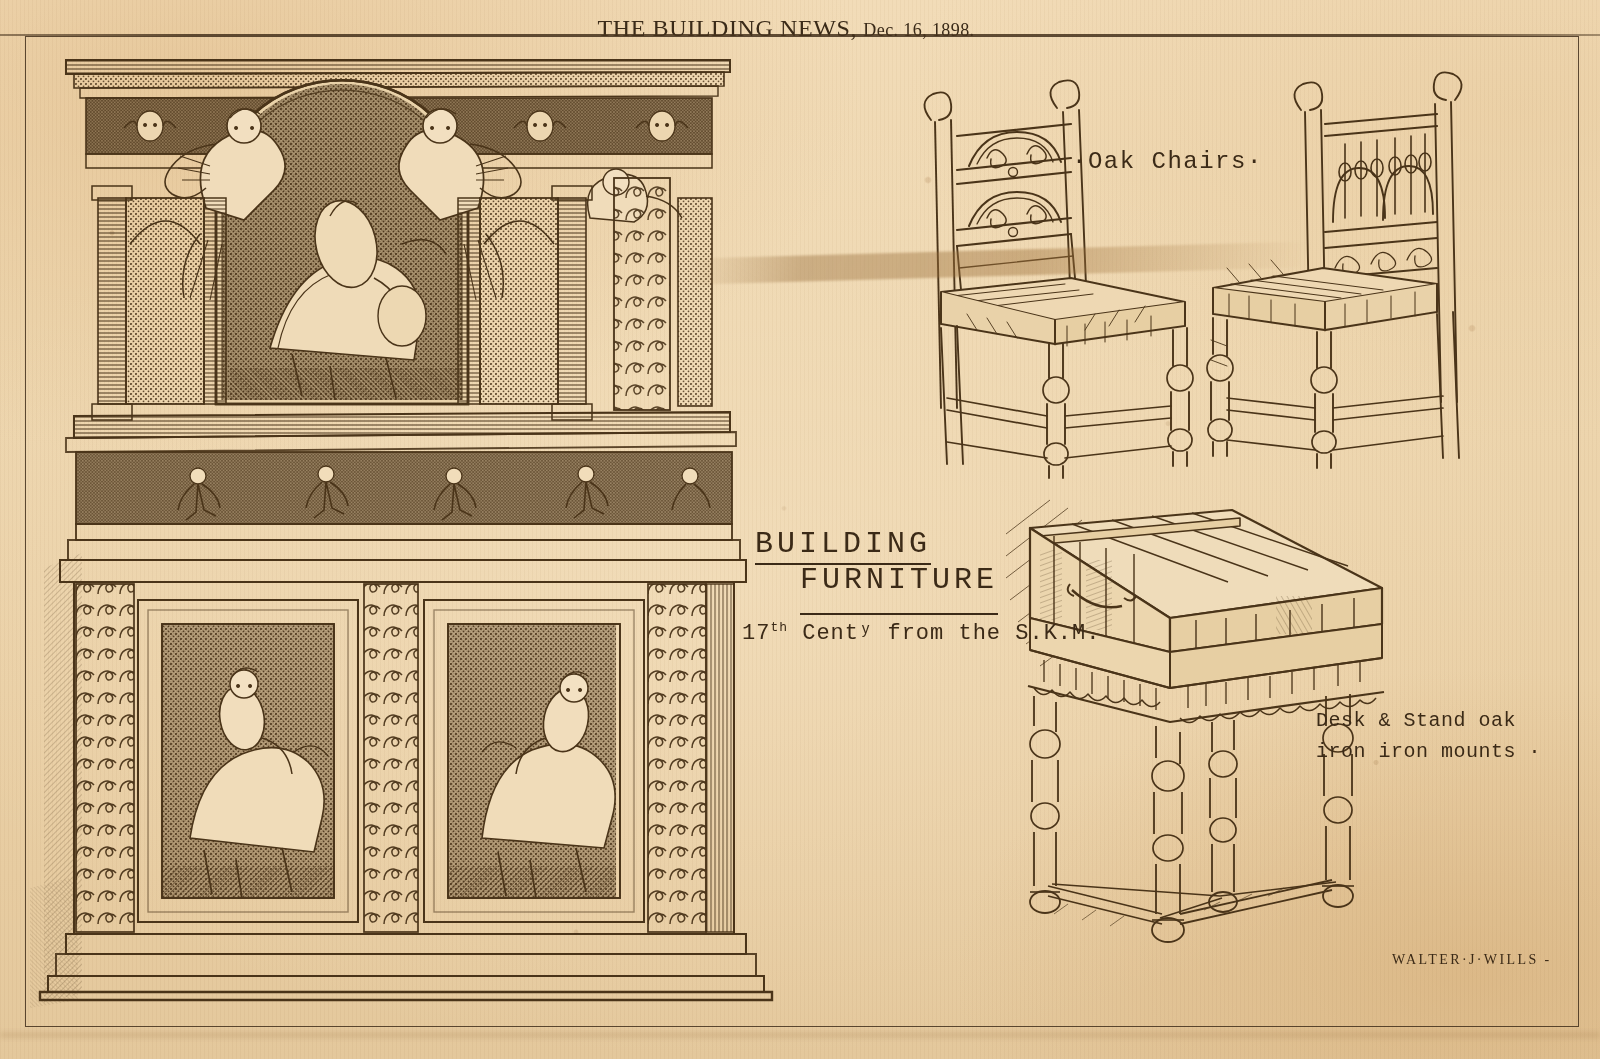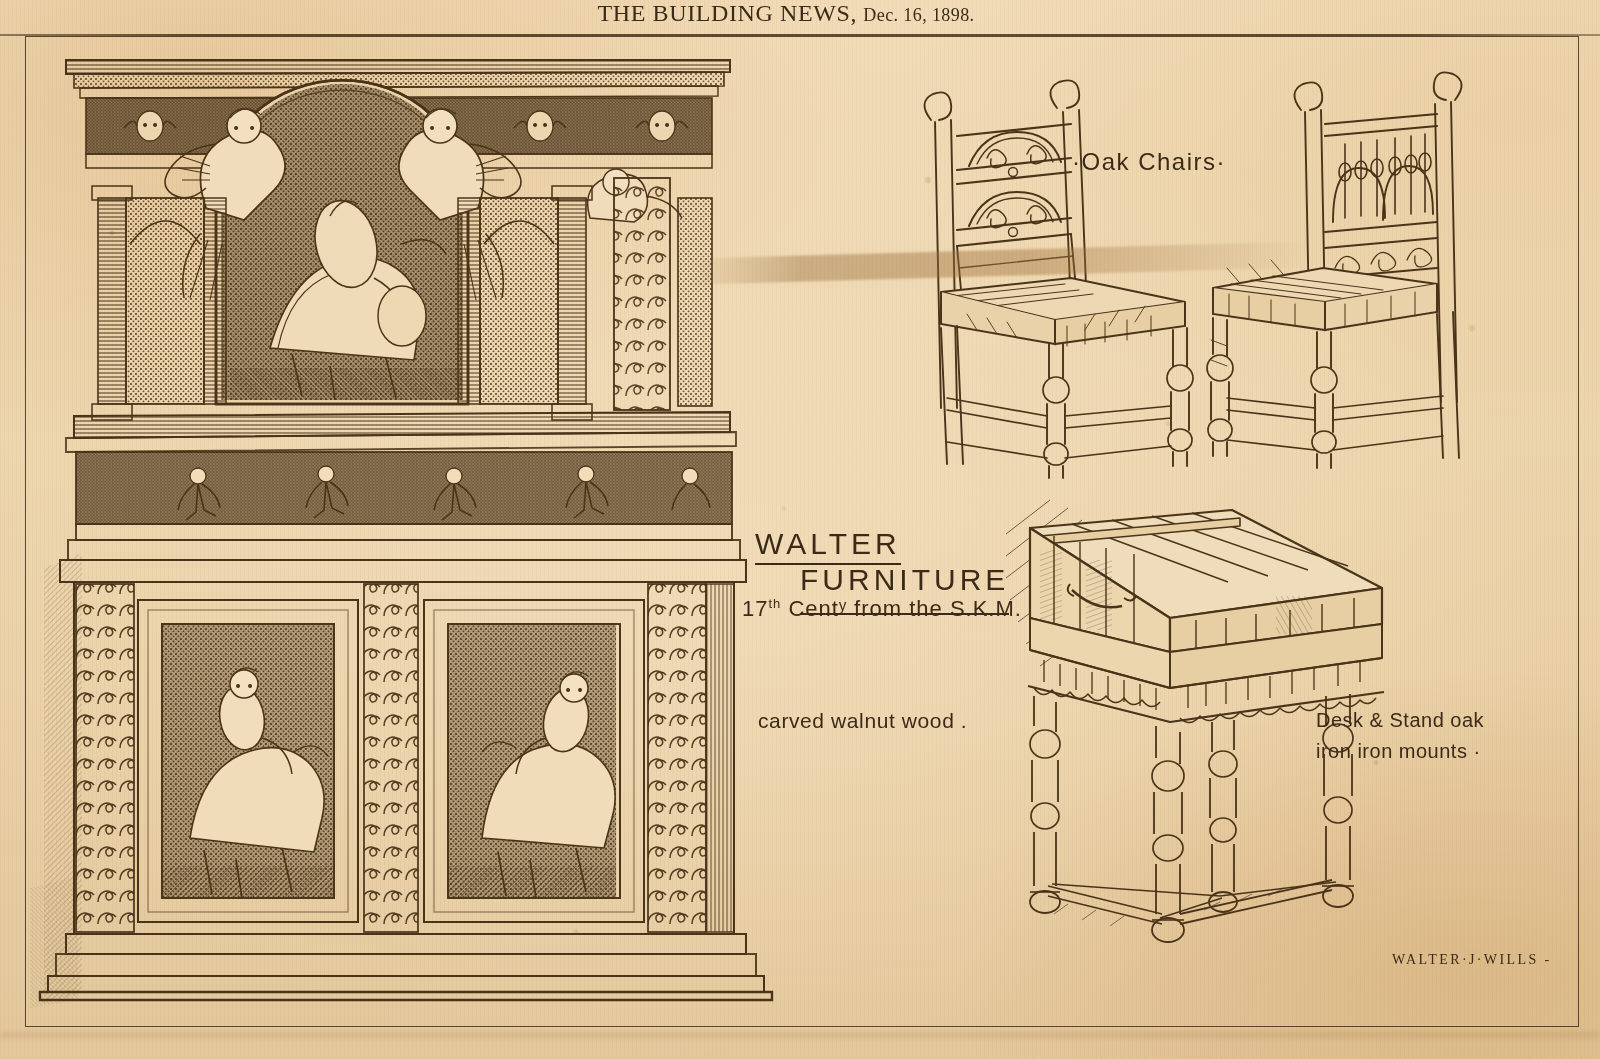--- a/index.html
+++ b/index.html
@@ -34,50 +34,50 @@
       radial-gradient(circle at 23% 66%, rgba(132,92,46,.24) 0 1.6px, rgba(0,0,0,0) 3px),
       radial-gradient(circle at 58% 17%, rgba(150,104,50,.30) 0 2.2px, rgba(0,0,0,0) 4px),
       radial-gradient(circle at 73% 40%, rgba(140,98,48,.22) 0 1.8px, rgba(0,0,0,0) 3px),
       radial-gradient(circle at 86% 72%, rgba(140,98,48,.26) 0 2px, rgba(0,0,0,0) 3px),
       radial-gradient(circle at 36% 88%, rgba(140,98,48,.22) 0 1.7px, rgba(0,0,0,0) 3px),
       radial-gradient(circle at 92% 31%, rgba(150,104,50,.26) 0 2.4px, rgba(0,0,0,0) 4px),
       radial-gradient(circle at 49% 48%, rgba(140,98,48,.18) 0 1.4px, rgba(0,0,0,0) 3px);
   }
   
   #masthead{
-    position:absolute;left:0;top:0;width:1572px;height:34px;
+    position:absolute;left:0;top:15px;width:1572px;height:34px;
     text-align:center;color:#3a2a18;
     font-size:23px;letter-spacing:.6px;white-space:nowrap;
   }
   #masthead .big{font-size:24px;}
   #masthead .sc{font-size:18px;letter-spacing:.4px;}
   #rule{
     position:absolute;left:0;top:34px;width:1600px;height:2px;
     background:linear-gradient(90deg,rgba(70,50,28,.55),rgba(70,50,28,.85) 12%,rgba(70,50,28,.85) 88%,rgba(70,50,28,.45));
   }
   
   #frame{
     position:absolute;left:25px;top:36px;width:1552px;height:989px;
     border:1.6px solid rgba(58,40,22,.82);
   }
   
   .hand{
     position:absolute;color:#3b2a17;
-    font-family:Liberation Sans, sans-serif;
+    font-family:Liberation Mono, monospace;
     white-space:nowrap;
   }
   #title-english{
     left:755px;top:527px;font-size:30px;letter-spacing:4px;
     border-bottom:2px solid #3b2a17;padding-bottom:2px;
   }
   #title-furniture{
     left:800px;top:563px;font-size:30px;letter-spacing:4px;
     border-bottom:2px solid #3b2a17;padding-bottom:16px;
   }
-  #title-sub{left:742px;top:596px;font-size:22px;letter-spacing:1px;}
+  #title-sub{left:742px;top:620px;font-size:22px;letter-spacing:1px;}
   #title-sub .sup{font-size:13px;vertical-align:super;}
   #cap-sideboard{left:758px;top:705px;font-size:21px;line-height:31px;letter-spacing:.6px;}
   #cap-chairs{left:1072px;top:148px;font-size:24px;letter-spacing:1.5px;}
   #cap-desk{left:1316px;top:705px;font-size:20px;line-height:31px;letter-spacing:.5px;}
   #signature{left:1392px;top:952px;font-size:14px;letter-spacing:2.4px;
     font-family:Liberation Serif, serif;}
   
   .plate{position:absolute;}
   svg{display:block;overflow:visible;}
   .ink{stroke:#4a3419;fill:none;}
@@ -595,29 +595,28 @@
 
     <g stroke-width=".9" opacity=".7">
       <path d="M68 404 l-14 10 M96 410 l-14 10 M124 416 l-14 10 M204 410 l16 -8 M236 402 l16 -8 M268 396 l16 -8"></path>
     </g>
   </g>
 </svg>
 </div>
 
 <div id="crease"></div>
 
-<div class="hand" id="title-english">WALTER</div>
+<div class="hand" id="title-english">BUILDING</div>
 <div class="hand" id="title-furniture">FURNITURE</div>
 <div class="hand" id="title-sub">
   <span>17</span><span class="sup">th</span>
   <span>Centʸ from the S.K.M.</span>
 </div>
 
 <div class="hand" id="cap-sideboard">
-  <div>carved walnut wood .</div>
 </div>
 
 <div class="hand" id="cap-chairs">·Oak Chairs·</div>
 
 <div class="hand" id="cap-desk">
   <div>Desk &amp; Stand oak</div>
   <div>iron iron mounts ·</div>
 </div>
 
 <div class="hand" id="signature">WALTER·J·WILLS -</div>

